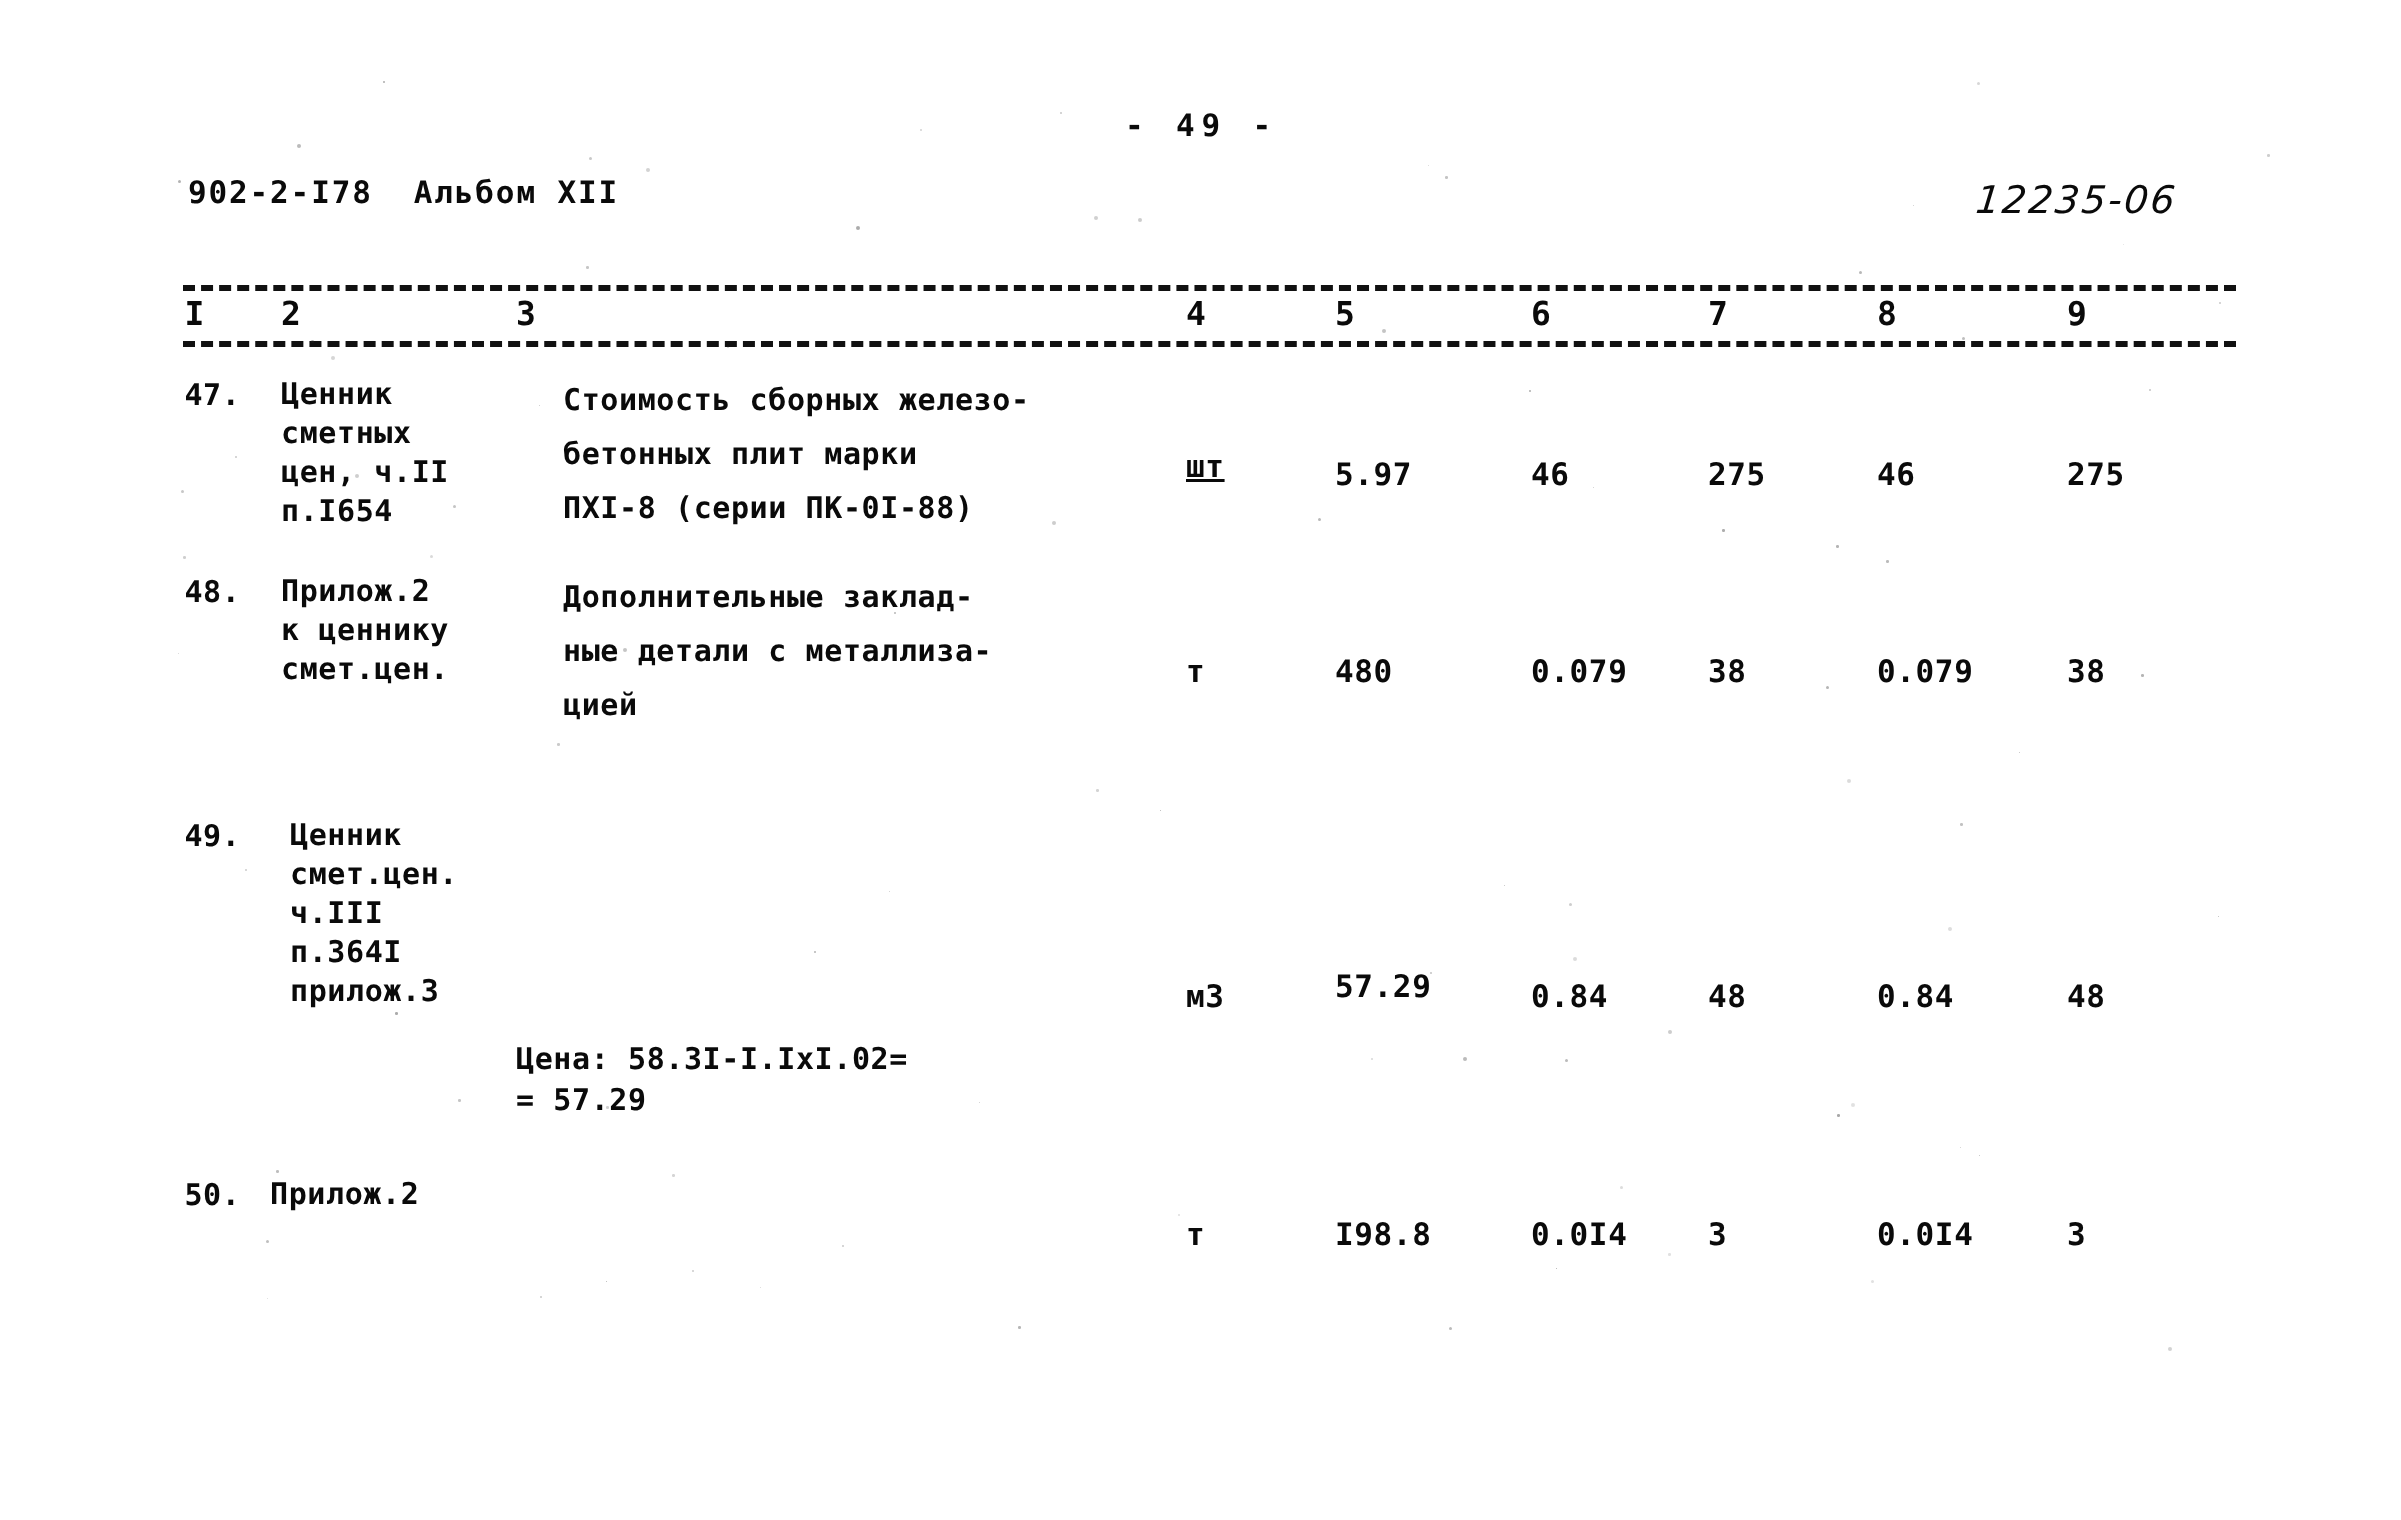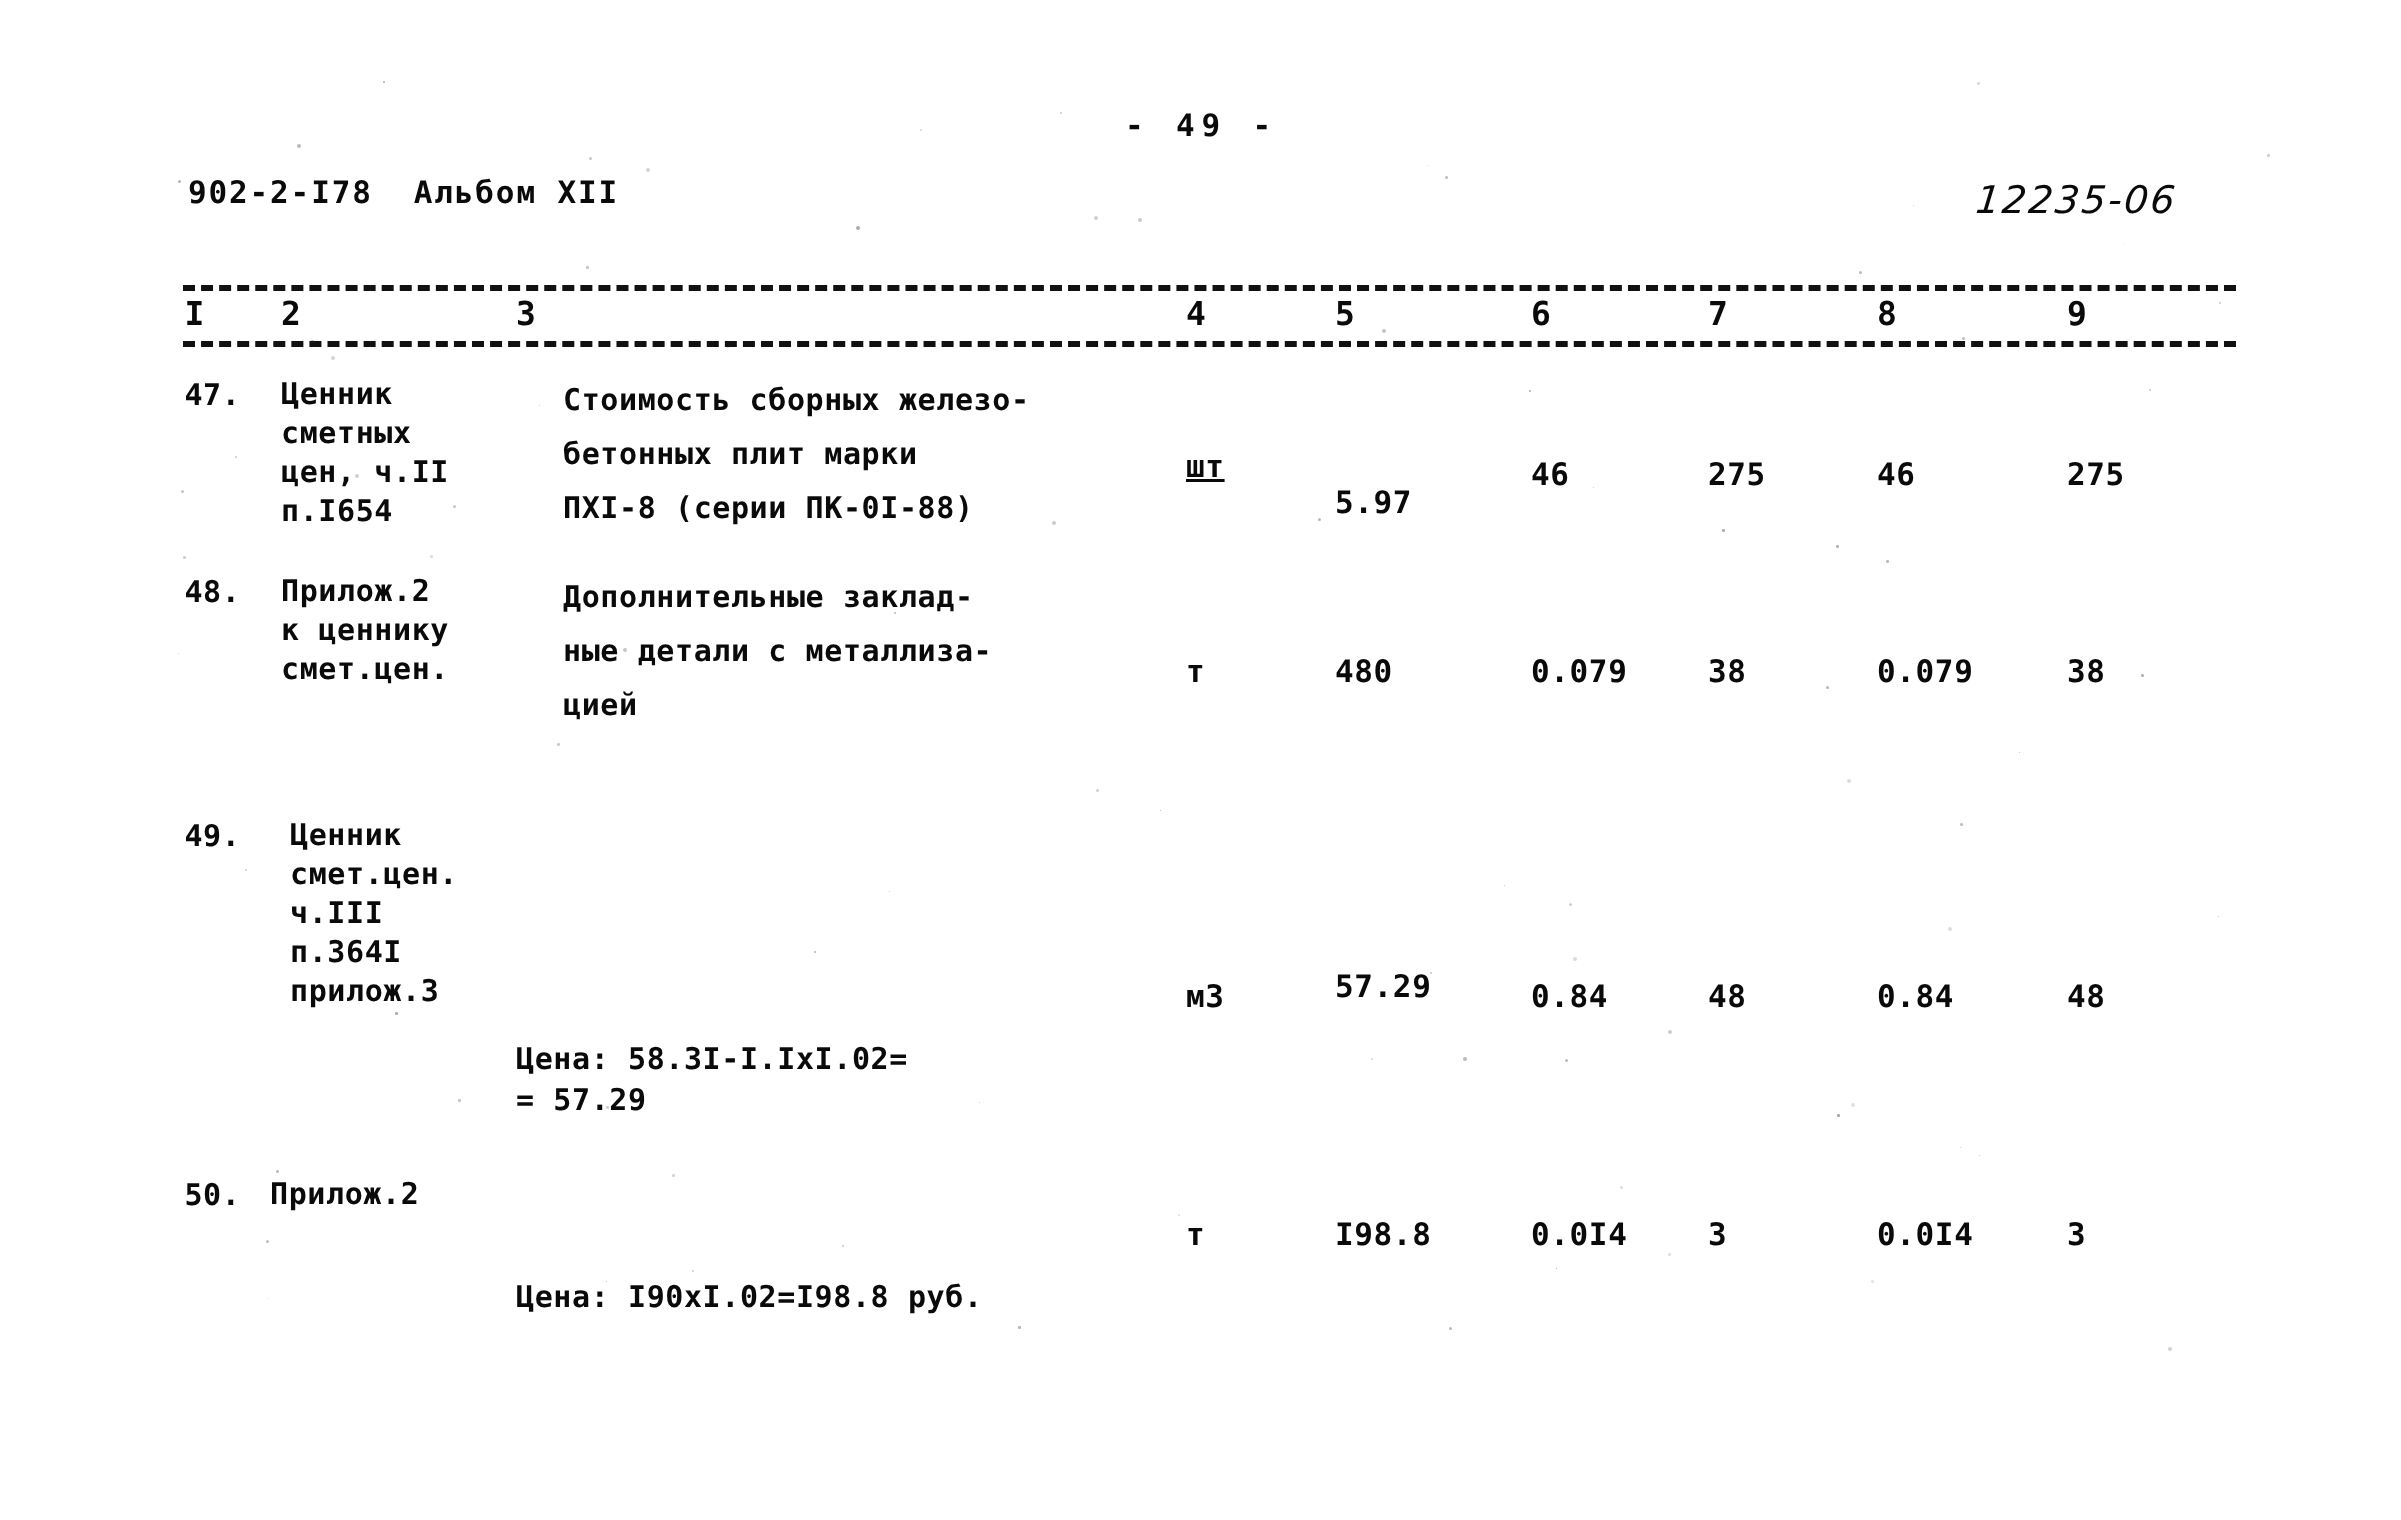--- a/index.html
+++ b/index.html
@@ -170,21 +170,21 @@
     <div class="row" style="height:210px;">
       <span class="scan cell c1" style="top:27px;">47.</span>
       <span class="scan cell ref c2" style="top:27px;">Ценник
 сметных
 цен, ч.II
 п.I654</span>
       <span class="scan cell desc c3" style="top:26px;">Стоимость сборных железо-
 бетонных плит марки
 ПХI-8 (серии ПК-0I-88)</span>
       <span class="scan cell num c4" style="top:99px;text-decoration:underline;">шт</span>
-      <span class="scan cell num c5" style="top:107px;margin-top:28px;">5.97</span>
+      <span class="scan cell num c5" style="top:107px;">5.97</span>
       <span class="scan cell num c6" style="top:107px;">46</span>
       <span class="scan cell num c7" style="top:107px;">275</span>
       <span class="scan cell num c8" style="top:107px;">46</span>
       <span class="scan cell num c9" style="top:107px;">275</span>
     </div>
 
     <div class="row" style="height:237px;">
       <span class="scan cell c1" style="top:13.6px;">48.</span>
       <span class="scan cell ref c2" style="top:13.6px;">Прилож.2
 к ценнику
@@ -219,21 +219,20 @@
 
     <div class="row" style="height:224px;">
       <span class="scan cell c1" style="top:20.3px;">50.</span>
       <span class="scan cell ref c2" style="top:20.3px; left:87px;">Прилож.2</span>
       <span class="scan cell num c4" style="top:61px;">т</span>
       <span class="scan cell num c5" style="top:61px;">I98.8</span>
       <span class="scan cell num c6" style="top:61px;">0.0I4</span>
       <span class="scan cell num c7" style="top:61px;">3</span>
       <span class="scan cell num c8" style="top:61px;">0.0I4</span>
       <span class="scan cell num c9" style="top:61px;">3</span>
-      <span class="scan note c3" style="top:123px;">Цена: I90xI.02=I98.8 руб.</span>
     </div>
 
   </div>
 </div>
 
 <div id="speckle">
     <div class="speck" style="width: 4.1px; height: 4.1px; left: 1382px; top: 329px; opacity: 0.5;"></div>
     <div class="speck" style="width: 4.1px; height: 4.1px; left: 623px; top: 648px; opacity: 0.49;"></div>
     <div class="speck" style="width: 3.4px; height: 3.4px; left: 430px; top: 555px; opacity: 0.32;"></div>
     <div class="speck" style="width: 1.4px; height: 1.4px; left: 1979px; top: 1155px; opacity: 0.58;"></div>

